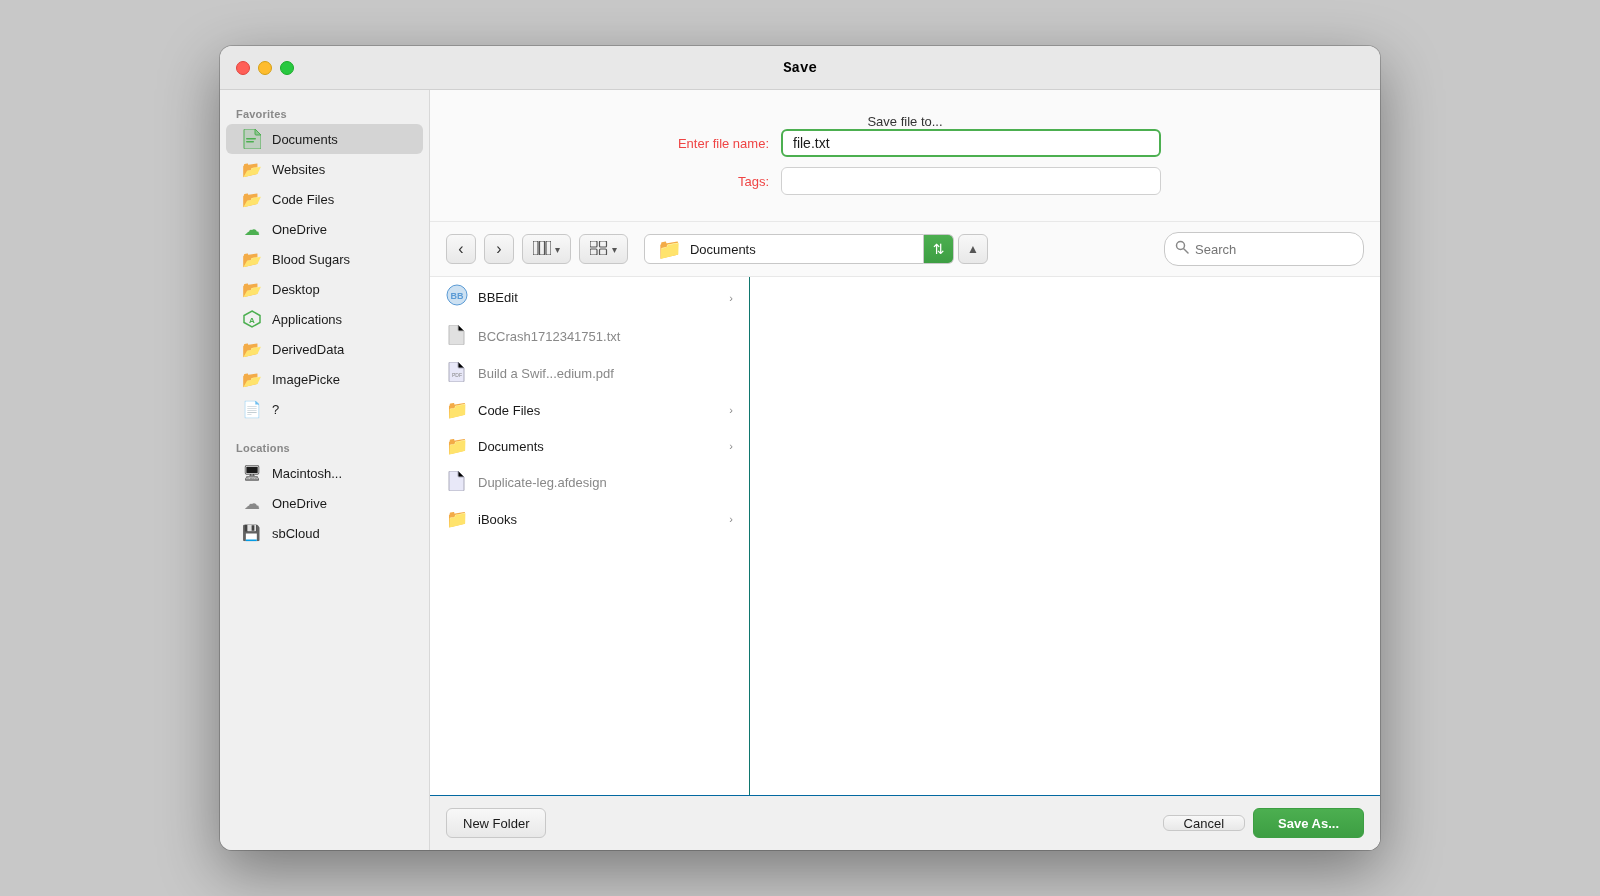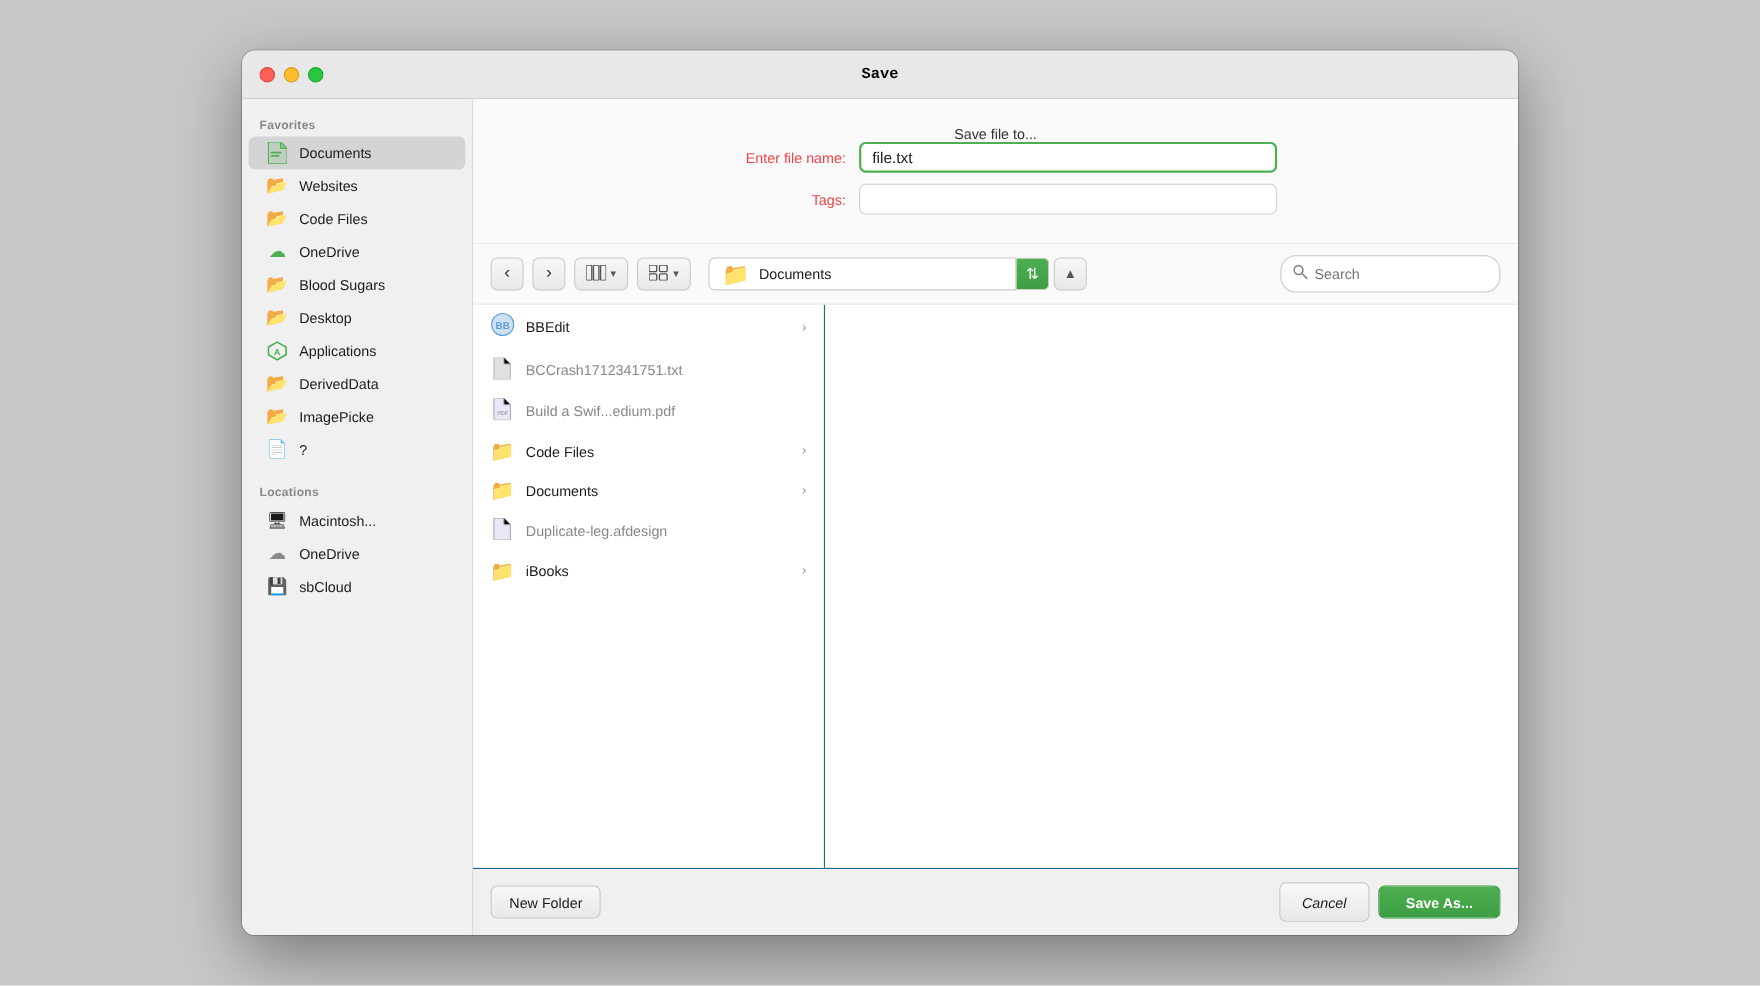--- a/index.html
+++ b/index.html
@@ -303,29 +303,28 @@
       border: 1px solid #c8c8c8;
       border-radius: 6px;
       background: linear-gradient(180deg, #f8f8f8, #e8e8e8);
       padding: 0 16px;
       font-size: 13px;
       color: #1a1a1a;
       cursor: pointer;
     }
     .spacer { flex: 1; }
     .btn-cancel {
-      height: 36px;
+      height: 16px;
       border: 1px solid #c8c8c8;
       border-radius: 6px;
       background: linear-gradient(180deg, #f8f8f8, #e8e8e8);
       padding: 0 20px;
       font-size: 13px;
       color: #1a1a1a;
       cursor: pointer;
-      font-style: italic;
     }
     .btn-save {
       height: 30px;
       border: 1px solid #3d9e43;
       border-radius: 6px;
       background: linear-gradient(180deg, #4caf50, #3d9e43);
       padding: 0 24px;
       font-size: 13px;
       font-weight: 600;
       color: white;

